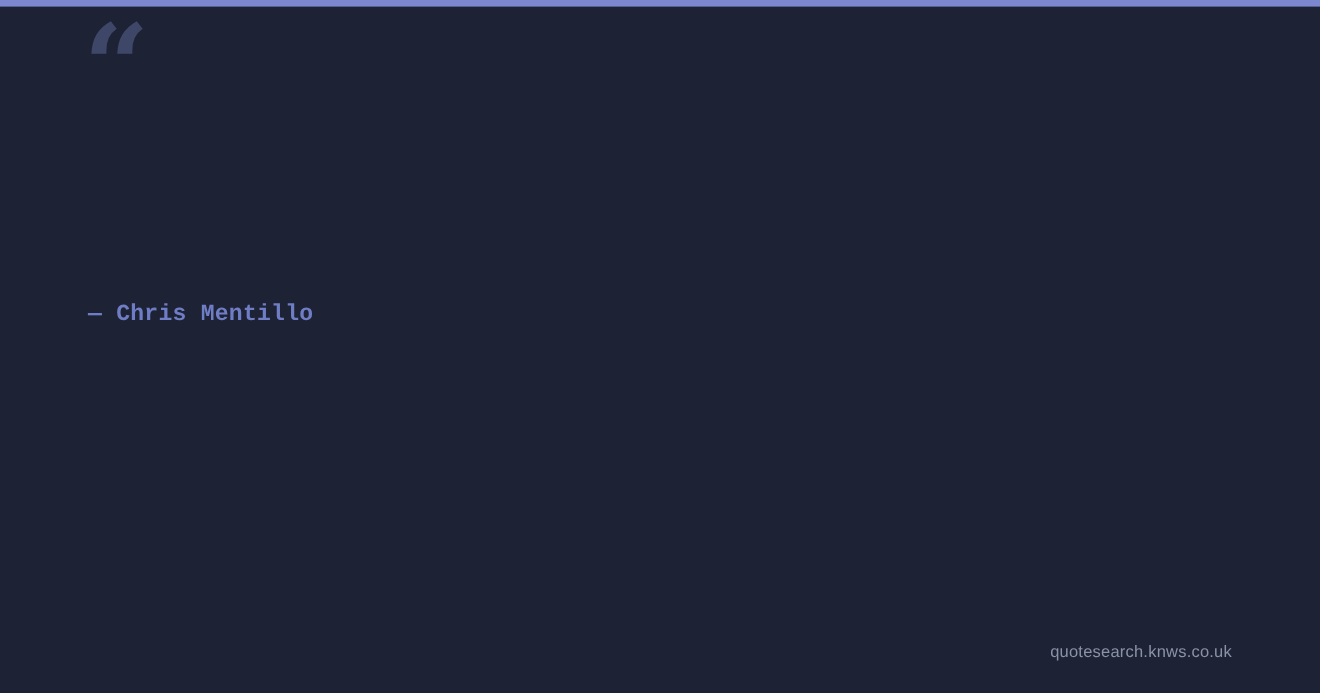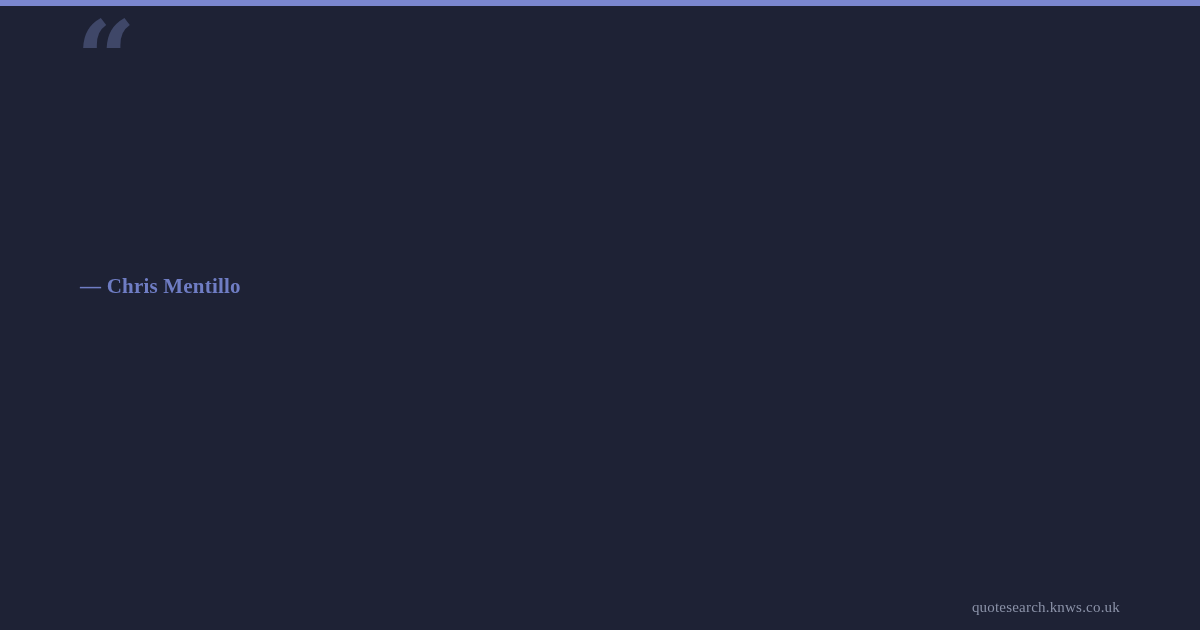--- a/index.html
+++ b/index.html
@@ -63,34 +63,34 @@
     font-weight: 400;
     font-size: 42px;
     line-height: 1.3;
     color: #f0f2f7;
     letter-spacing: 0.1px;
   }
 
   .attribution {
     margin: 0;
     padding-top: 22px;
-    font-family: Liberation Serif, serif;
+    font-family: Liberation Mono, monospace;
     font-weight: 700;
     font-size: 21px;
     line-height: 1.2;
     color: #6f7dc4;
     letter-spacing: 0.2px;
   }
 
   
   .source-url {
     position: absolute;
     right: 80px;
-    bottom: 14px;
-    font-family: Liberation Serif, serif;
+    bottom: 28px;
+    font-family: Liberation Sans, sans-serif;
     font-weight: 400;
     font-size: 15px;
     line-height: 1.2;
     color: #8b92a8;
     letter-spacing: 0.2px;
     margin-left: 36px;
   }
 </style>
 </head>
 <body>

